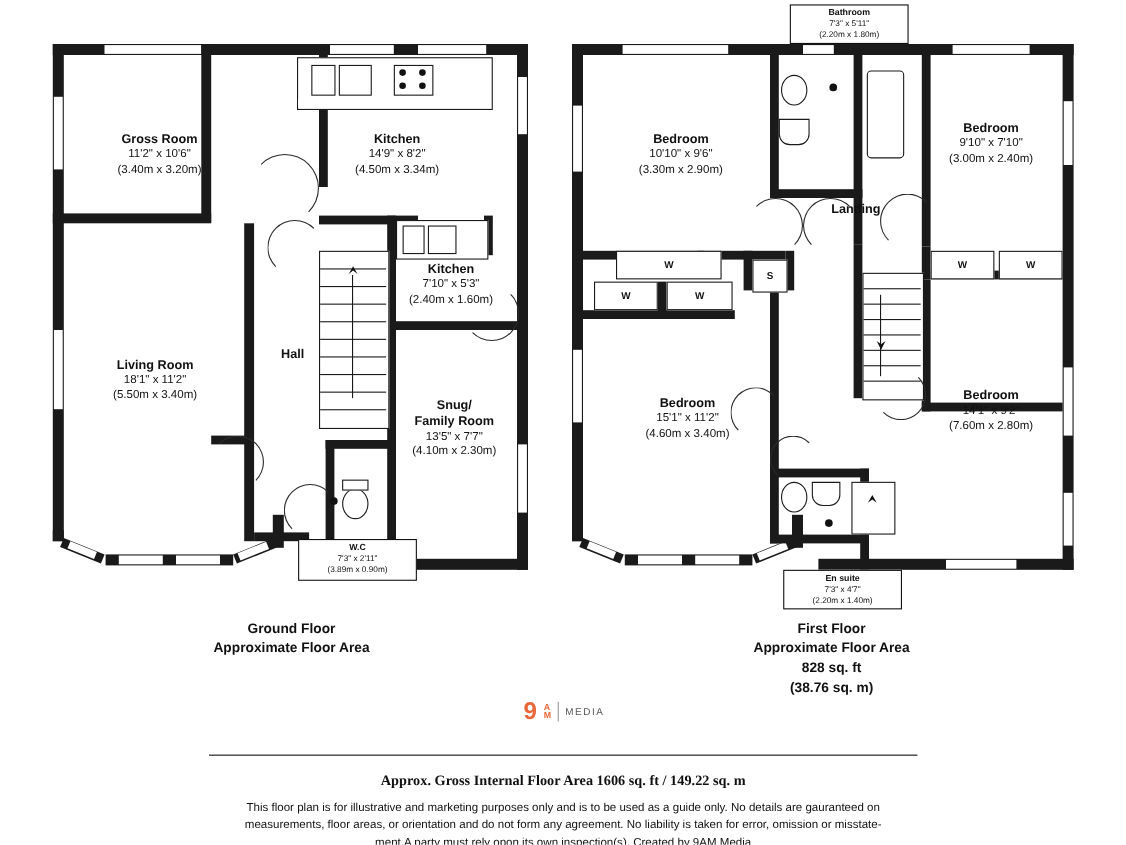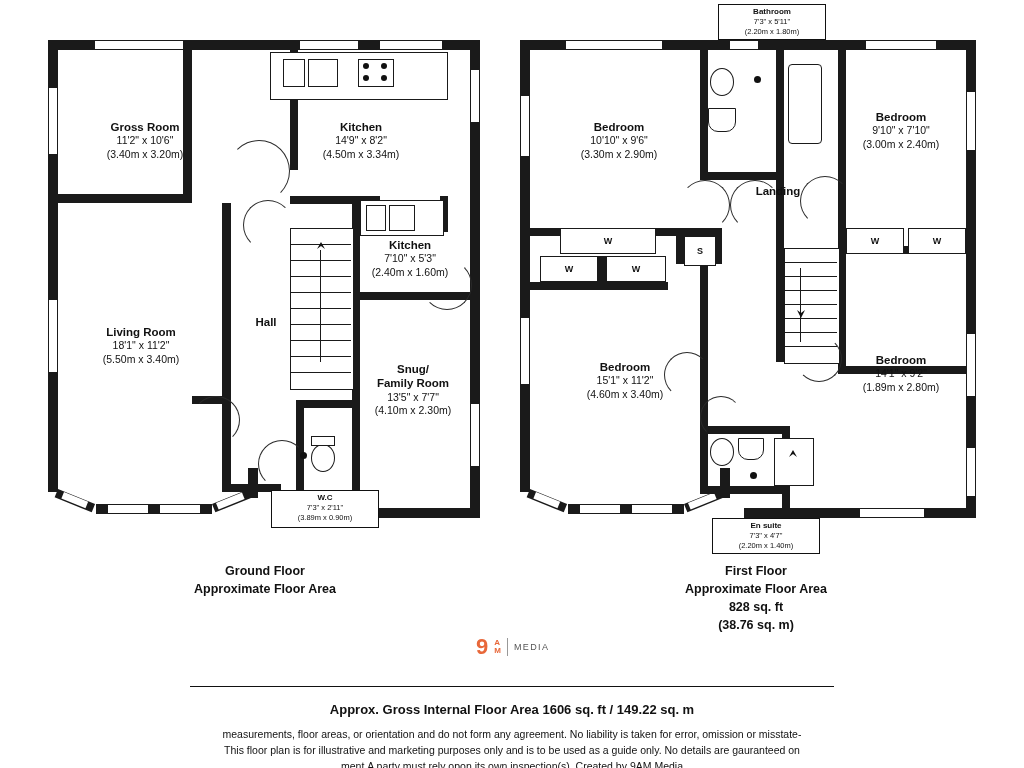--- a/index.html
+++ b/index.html
@@ -146,20 +146,21 @@
   .footer-rule {
     position: absolute;
     left: 190px;
     width: 644px;
     height: 1px;
     background: #111111;
   }
   .footer-title {
     font-weight: bold;
     font-size: 13px;
+    font-family: Liberation Serif, serif;
   }
   .footer-disc {
     font-size: 10.5px;
     line-height: 1.5;
     margin-top: 5px;
   }
   
   .logo {
     position: absolute;
     display: flex;
@@ -447,21 +448,21 @@
 
     <div class="room-label" style="left:546px; top:360px; width:158px;">
       <span class="rname">Bedroom</span>
       <span class="rdim">15'1" x 11'2"</span>
       <span class="rdimm">(4.60m x 3.40m)</span>
     </div>
 
     <div class="room-label" style="left:830px; top:353px; width:142px;">
       <span class="rname">Bedroom</span>
       <span class="rdim">14'1" x 9'2"</span>
-      <span class="rdimm">(1.89m x 2.80m)</span>
+      <span class="rdimm">(7.60m x 2.80m)</span>
     </div>
 
     <div class="plain-label" style="left:718px; top:185px; width:120px;">Landing</div>
 
     <div class="floor-title" style="left:636px; top:562px; width:240px;">
       <span>First Floor</span>
       <span>Approximate Floor Area</span>
       <span>828 sq. ft</span>
       <span>(38.76 sq. m)</span>
     </div>
@@ -476,19 +477,19 @@
     <span class="bar"></span>
     <span class="media">MEDIA</span>
   </div>
 
   <div class="footer-rule" style="top:686px;"></div>
   <div class="footer" style="top:702px;">
     <div class="footer-title">Approx. Gross Internal Floor Area 1606 sq. ft / 149.22 sq. m</div>
   </div>
   <div class="footer" style="top:722px;">
     <div class="footer-disc">
+      <div>This floor plan is for illustrative and marketing purposes only and is to be used as a guide only. No details are gauranteed on</div>
       <div>measurements, floor areas, or orientation and do not form any agreement. No liability is taken for error, omission or misstate-</div>
-      <div>This floor plan is for illustrative and marketing purposes only and is to be used as a guide only. No details are gauranteed on</div>
       <div>ment.A party must rely opon its own inspection(s). Created by 9AM Media</div>
     </div>
   </div>
 
 </div>
 
 </body></html>

